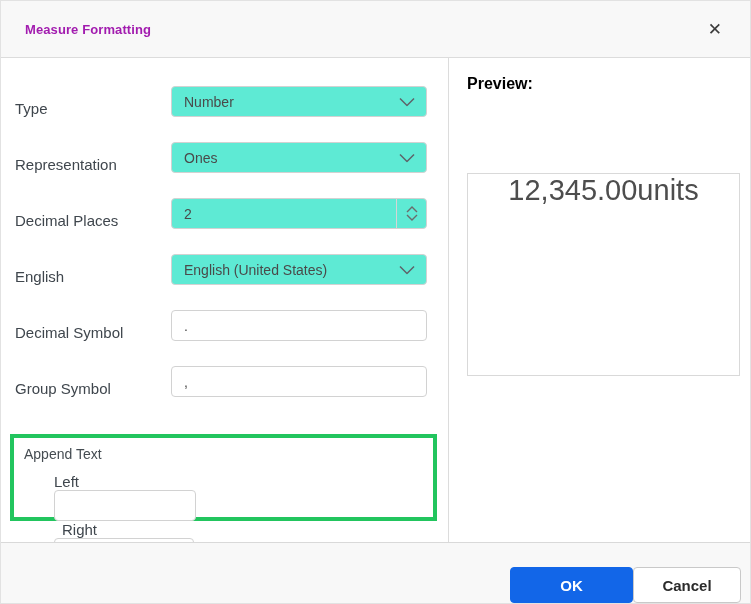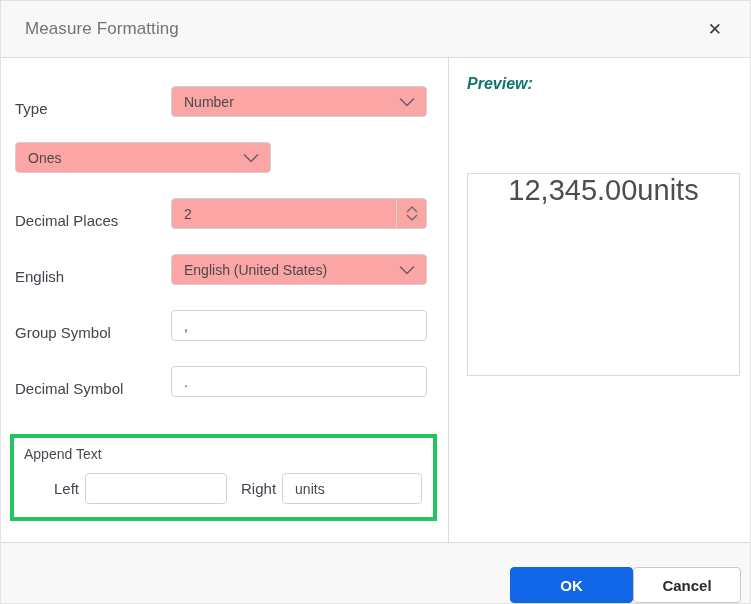--- a/index.html
+++ b/index.html
@@ -21,23 +21,23 @@
     top: 0; left: 0; right: 0;
     height: 57px;
     background: #f8f8f8;
     border-bottom: 1px solid #dcdcdc;
     display: flex;
     align-items: center;
     justify-content: space-between;
     padding: 0 24px 0 24px;
   }
   .title {
-    font-size: 17px;
-    font-weight: 400;
-    color: #737373;
+    font-size: 13px;
+    font-weight: 700;
+    color: #a21caf;
     letter-spacing: 0.1px;
   }
   .close-btn {
     background: none;
     border: none;
     font-size: 17px;
     color: #3c3c3c;
     cursor: pointer;
     line-height: 1;
     padding: 4px;
@@ -65,21 +65,21 @@
     flex: none;
     font-size: 15px;
     color: #3f464d;
   }
   .control {
     position: relative;
     width: 256px;
     height: 31px;
     border: 1px solid #d2d2d2;
     border-radius: 4px;
-    background: #fca5a5;
+    background: #5eead4;
     display: flex;
     align-items: center;
   }
   .control .val {
     font-size: 14px;
     color: #4a4a4a;
     padding-left: 12px;
     white-space: nowrap;
   }
   .dropdown { cursor: pointer; }
@@ -128,48 +128,48 @@
     border: 4px solid #22c55e;
     background: #ffffff;
   }
   .append-title {
     padding: 8px 0 0 10px;
     font-size: 14px;
     color: #454c52;
   }
   .append-row {
     display: flex;
-    align-items: center;
+    align-items: flex-start;
     margin-top: 11px;
     padding-left: 40px;
+    flex-direction: column;
   }
   .append-row label {
     font-size: 15px;
     color: #3f464d;
     margin-right: 6px;
   }
   .append-row .tbox { height: 31px; }
   .left-input { width: 142px; }
-  .right-lab { margin-left: 14px; }
+  .right-lab { margin-left: 8px; }
   .right-input { width: 140px; }
 
   
   .right-panel {
     position: absolute;
     top: 0; bottom: 0;
     left: 447px;
     right: 0;
     border-left: 1px solid #dcdcdc;
   }
   .preview-label {
     margin: 17px 0 4px 18px;
     font-size: 16px;
     font-weight: 700;
-    color: #0f766e;
-    font-style: italic;
+    color: #000000;
   }
   .preview-box {
     position: absolute;
     left: 18px;
     top: 115px;
     width: 273px;
     height: 203px;
     border: 1px solid #d9d9d9;
     background: #ffffff;
     display: flex;
@@ -235,20 +235,21 @@
           <span class="val">Number</span>
           <span class="chev">
             <svg width="16" height="9" viewBox="0 0 16 9">
                 <polyline points="1,1 8,8 15,1" fill="none" stroke="#5f6368" stroke-width="1.5"></polyline>
               </svg>
           </span>
         </div>
       </div>
 
       <div class="frow">
+        <label>Representation</label>
         <div class="control dropdown">
           <span class="val">Ones</span>
           <span class="chev">
             <svg width="16" height="9" viewBox="0 0 16 9">
                 <polyline points="1,1 8,8 15,1" fill="none" stroke="#5f6368" stroke-width="1.5"></polyline>
               </svg>
           </span>
         </div>
       </div>
 
@@ -273,27 +274,27 @@
           <span class="val">English (United States)</span>
           <span class="chev">
             <svg width="16" height="9" viewBox="0 0 16 9">
                 <polyline points="1,1 8,8 15,1" fill="none" stroke="#5f6368" stroke-width="1.5"></polyline>
               </svg>
           </span>
         </div>
       </div>
 
       <div class="frow">
+        <label>Decimal Symbol</label>
+        <input class="tbox" value="." style="">
+      </div>
+
+      <div class="frow">
         <label>Group Symbol</label>
         <input class="tbox" value="," style="">
-      </div>
-
-      <div class="frow">
-        <label>Decimal Symbol</label>
-        <input class="tbox" value="." style="">
       </div>
 
       <div class="append-box">
         <div class="append-title">Append Text</div>
         <div class="append-row">
           <label>Left</label>
           <input class="tbox left-input" value="" style="">
           <label class="right-lab">Right</label>
           <input class="tbox right-input" value="units" style="">
         </div>

